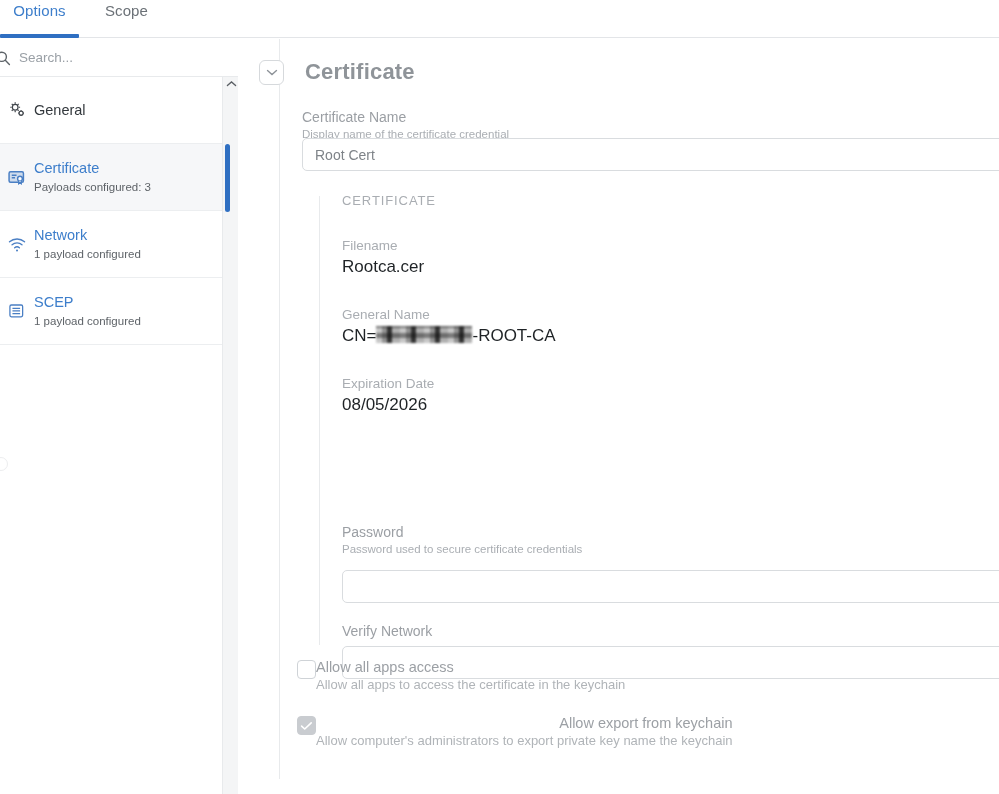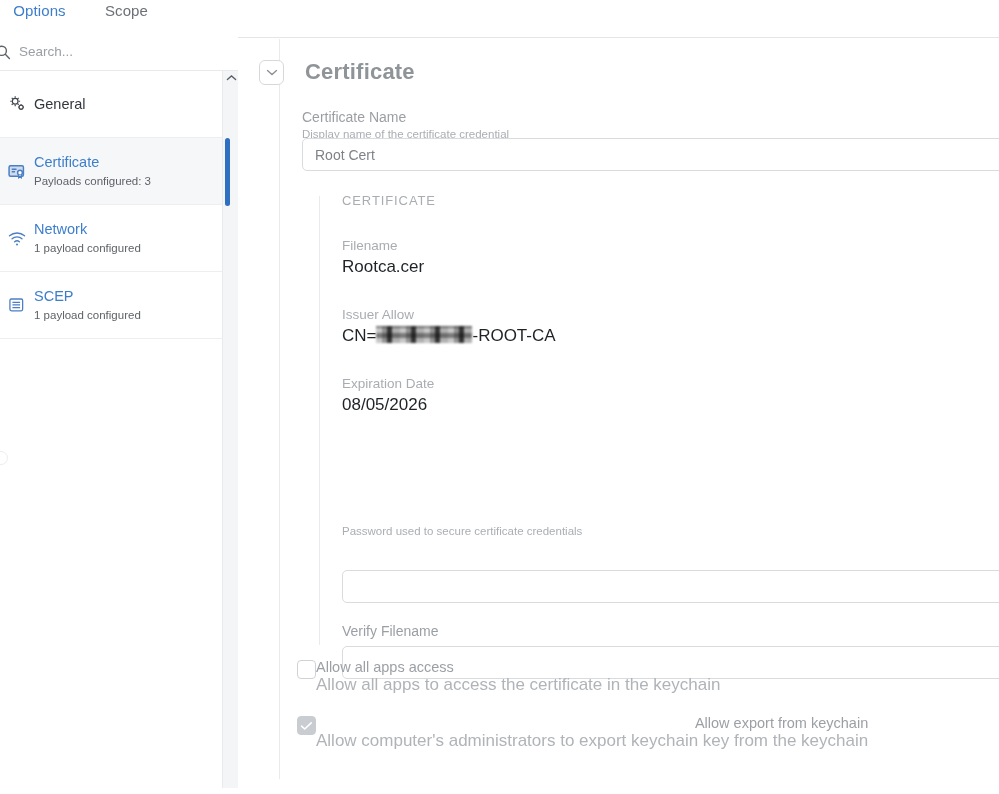--- a/index.html
+++ b/index.html
@@ -28,21 +28,21 @@
   .tab.active { color: #3d7ecb; }
   .tab-underline {
     position: absolute; bottom: 0; left: 0; right: 0;
     height: 4px; background: #2f6fc2; border-radius: 1px;
   }
   #tab-options { left: 0px; width: 79px; }
   #tab-scope   { left: 79px; width: 95px; }
 
   
   .sidebar {
-    position: absolute; left: 0; top: 33px;
+    position: absolute; left: 0; top: 39px;
     width: 238px; height: 755px;
     background: #ffffff;
     border-right: 7px solid #3b82f6;
   }
   .search-row {
     position: absolute; left: -8px; top: 0;
     width: 246px; height: 38px;
     display: flex; align-items: center;
     border-bottom: 1px solid #e8eaec;
     background: #fff;
@@ -180,21 +180,21 @@
   #cb-export { left: 297px; top: 714px; text-align: right; }
   .cbox {
     width: 19px; height: 19px; border-radius: 4px; flex: 0 0 19px;
     border: 1px solid #cfd3d7; background: #fff;
     margin-top: 2px; cursor: pointer;
     display: flex; align-items: center; justify-content: center;
   }
   .cbox.checked { background: #c9ccd0; border-color: #c9ccd0; }
   .cb-text { }
   .cb-title { font-size: 14.5px; color: #9ca0a5; line-height: 19px; }
-  .cb-sub { font-size: 17px; color: #b0b4b8; line-height: 16px; }
+  .cb-sub { font-size: 13px; color: #b0b4b8; line-height: 16px; }
 
   
   .edge-glyph {
     position: absolute; left: -6px; top: 418px;
     width: 14px; height: 14px; border: 1px solid #d9dcdf; border-radius: 50%;
     opacity: .5;
   }
 </style>
 </head>
 <body>
@@ -314,34 +314,35 @@
     <div class="field-help">Display name of the certificate credential</div>
   </div>
   <input id="cert-name-input" class="text-input" type="text" value="Root Cert" style="">
 
   <div class="ro-group">
     <div class="ro-section">CERTIFICATE</div>
 
     <div class="ro-label">Filename</div>
     <div class="ro-value">Rootca.cer</div>
 
-    <div class="ro-label">Issuer Allow</div>
+    <div class="ro-label">General Name</div>
     <div class="ro-value"><span>CN=</span><span class="redacted"></span><span>-ROOT-CA</span></div>
 
     <div class="ro-label">Expiration Date</div>
     <div class="ro-value">08/05/2026</div>
   </div>
 
   <div id="pw-block">
+    <div class="field-label">Password</div>
     <div class="field-help">Password used to secure certificate credentials</div>
   </div>
   <input id="pw-input" class="text-input" type="password" value="" style="">
 
   <div id="vpw-block">
-    <div class="field-label">Verify Filename</div>
+    <div class="field-label">Verify Network</div>
   </div>
   <input id="vpw-input" class="text-input" type="password" value="" style="">
 
 </div>
 
 <div class="cbrow" id="cb-apps">
   <span class="cbox"></span>
   <span class="cb-text">
     <span class="cb-title" style="display:block">Allow all apps access</span>
     <span class="cb-sub" style="display:block">Allow all apps to access the certificate in the keychain</span>
@@ -349,15 +350,15 @@
 </div>
 
 <div class="cbrow" id="cb-export">
   <span class="cbox checked">
     <svg width="13" height="10" viewBox="0 0 13 10" fill="none" stroke="#ffffff" stroke-width="1.6" stroke-linecap="round" stroke-linejoin="round">
       <path d="M1.6 5.1 4.7 8 11.2 1.8"></path>
     </svg>
   </span>
   <span class="cb-text">
     <span class="cb-title" style="display:block">Allow export from keychain</span>
-    <span class="cb-sub" style="display:block">Allow computer's administrators to export keychain key from the keychain</span>
+    <span class="cb-sub" style="display:block">Allow computer's administrators to export private key name the keychain</span>
   </span>
 </div>
 
 </body></html>

